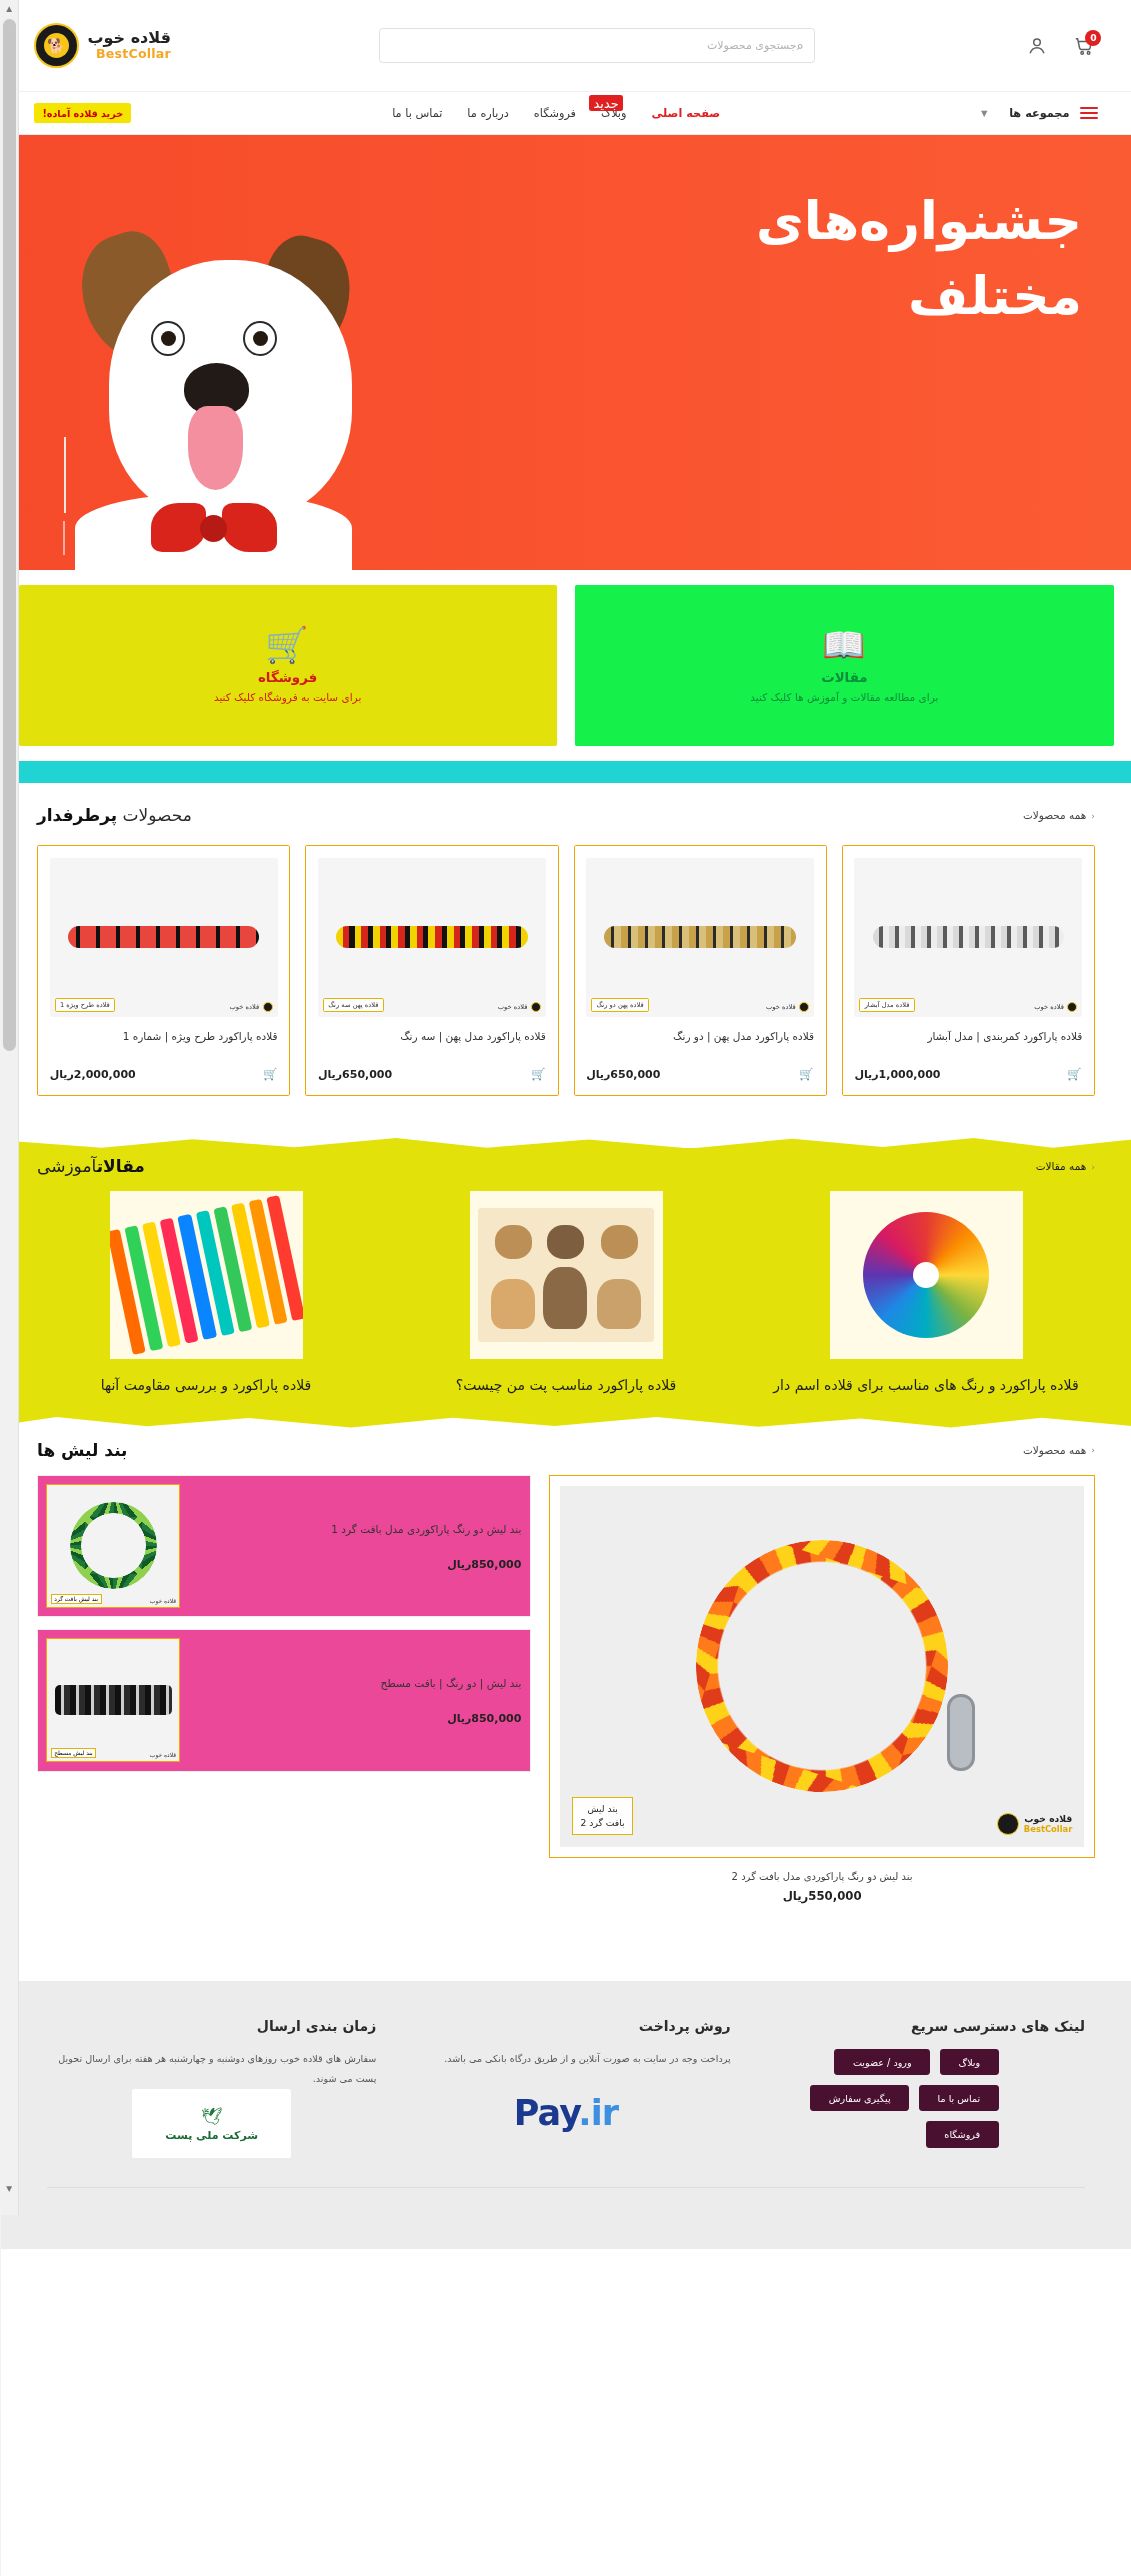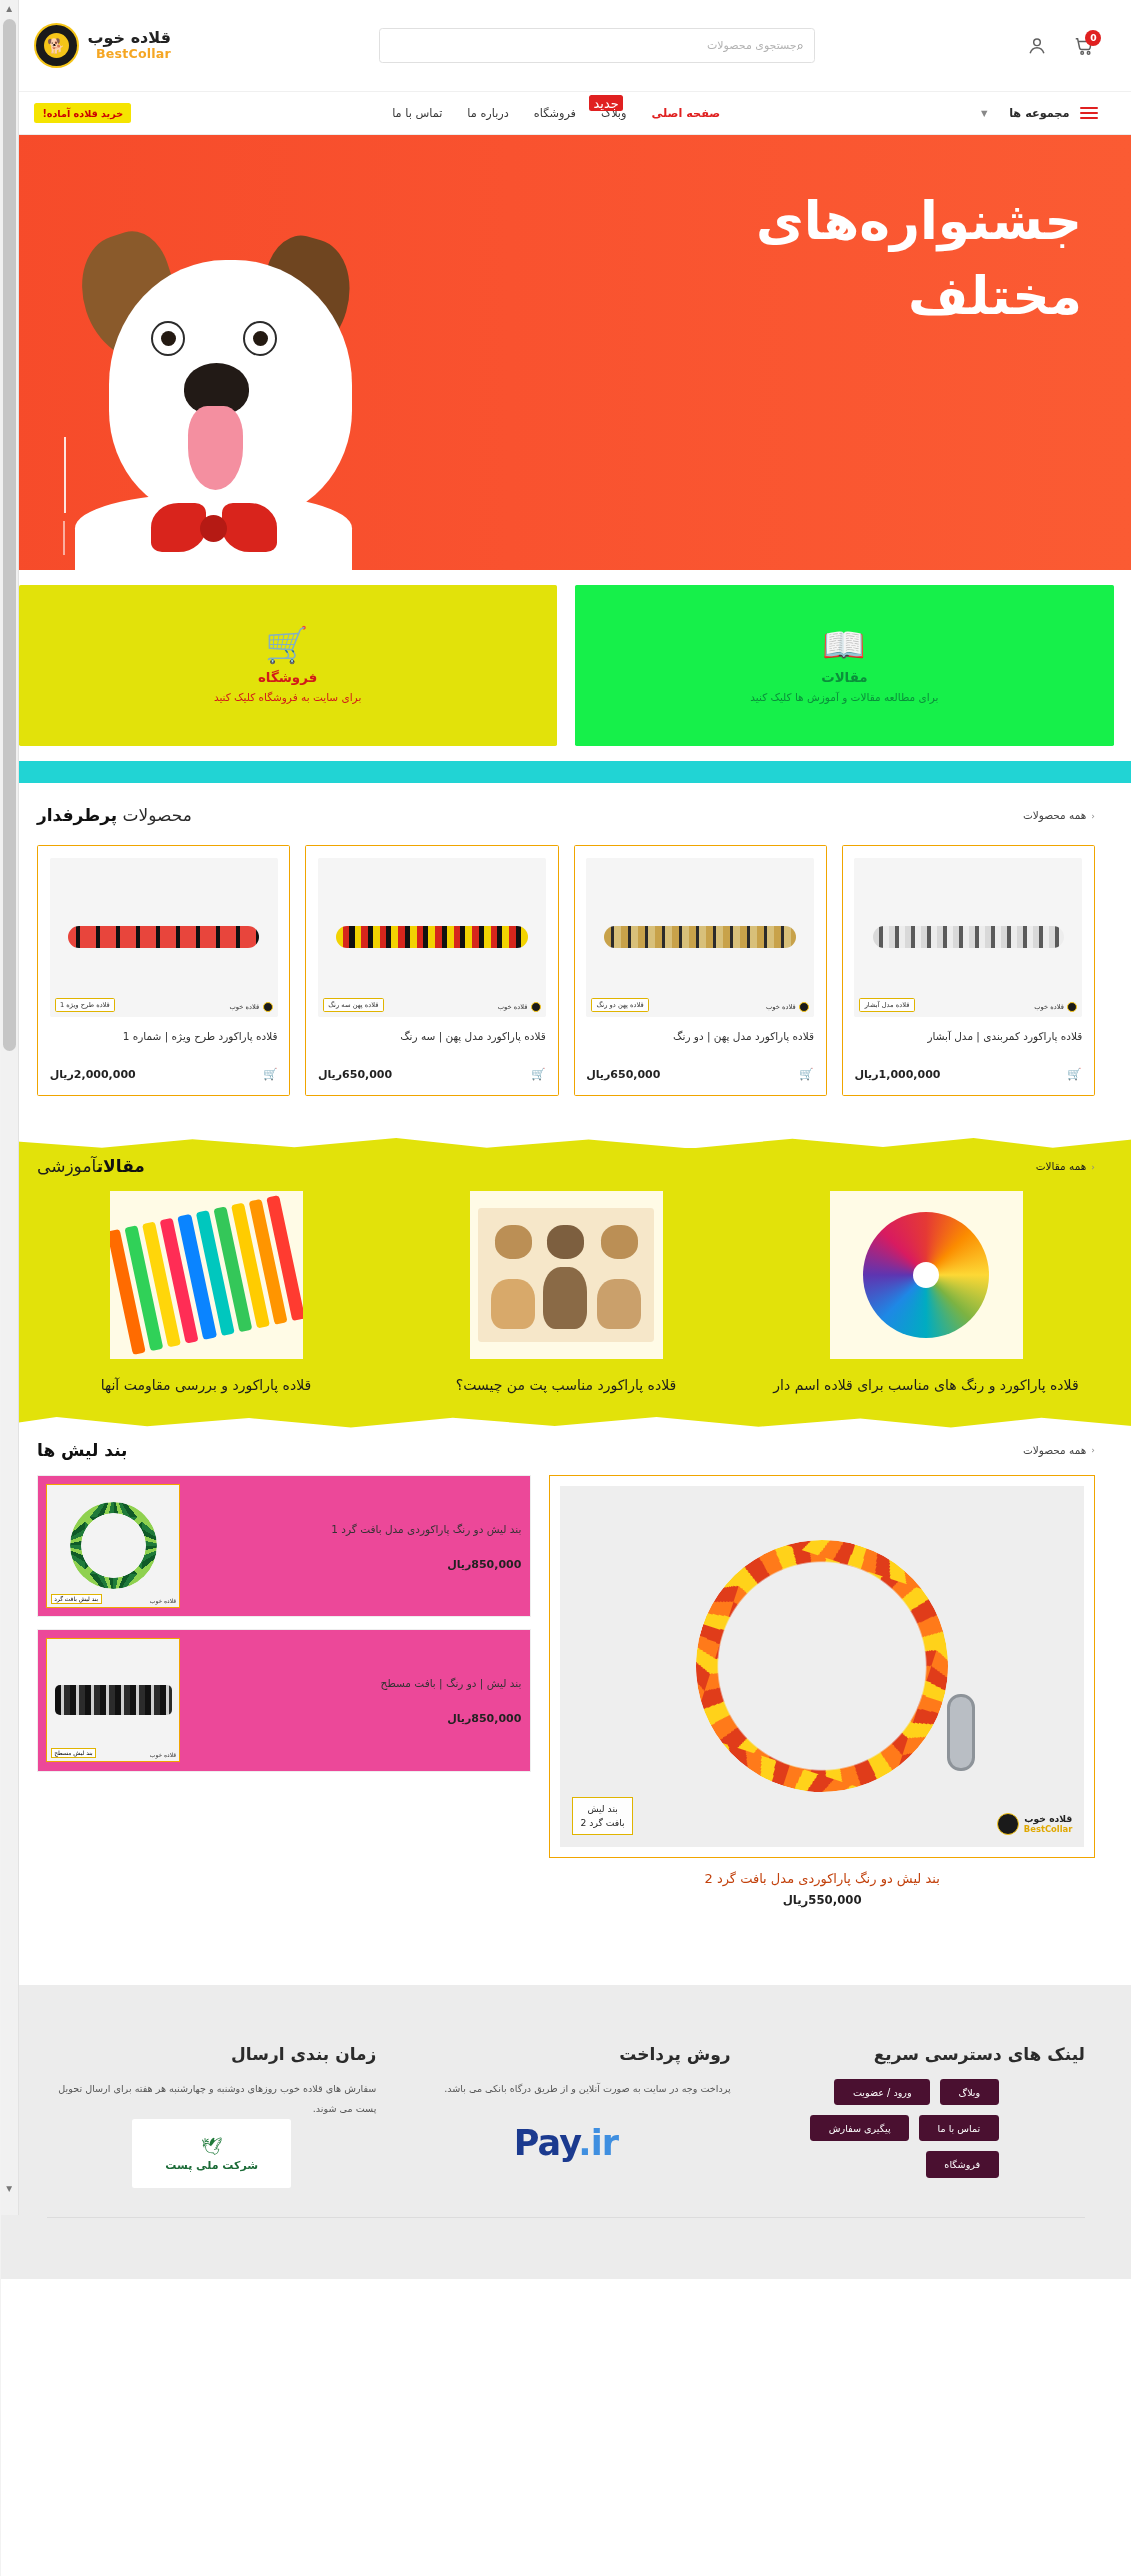--- a/index.html
+++ b/index.html
@@ -322,21 +322,21 @@
             mask: radial-gradient(circle, transparent 58%, #000 59%);
     transform: rotate(18deg);
   }
   .clip { position:absolute; right: 109px; bottom: 76px; width: 28.5px; height: 77px; background:#b9bec4; border-radius: 13.4px; border: 3.4px solid #8d9399;}
   .big-tag { position:absolute; left: 11.7px; bottom: 11.7px; background: rgba(255,255,255,.92); border:0.8px solid #e0b400; font-size: 9.2px; padding: 4.2px 7.6px; text-align:center; line-height:1.5; color:#222;}
   .big-wm { position:absolute; right: 11.7px; bottom: 11.7px; display:flex; align-items:center; gap:5px;}
   .big-wm .dot { width: 22px; height:22px; border-radius:50%; background:#1a1a1a; border:1.7px solid #f5c518;}
   .big-wm .txt { font-size: 9.2px; font-weight:bold; color:#222; line-height:1.25; text-align:right;}
   .big-wm .txt i { display:block; font-style:normal; color:#e0a800; font-size:8.4px;}
   .leash-caption { margin-top: 13.4px; text-align:center; }
-  .leash-caption .nm { font-size: 13px; color:#c2410c; }
+  .leash-caption .nm { font-size: 10px; color:#404040; }
   .leash-caption .pr { font-size: 11.7px; font-weight:bold; color:#222; margin-top: 6.7px;}
 
   .leash-right { flex: .95; display:flex; flex-direction: column; gap: 11.7px;}
   .leash-row {
     display:flex; align-items:center; gap: 6px;
     border: 0.8px solid #eee; padding: 8.4px; background:#ec4899;
   }
   .leash-row .thumb {
     width: 134px; height: 124px; border: 1.7px solid #f0a500; background:#f3f3f3;
     display:flex; align-items:center; justify-content:center; position:relative; overflow:hidden; flex: none;
@@ -356,21 +356,21 @@
   }
   .leash-row .meta { flex:1; text-align:right; }
   .leash-row .meta .nm { font-size: 10.5px; color:#333; line-height:1.7;}
   .leash-row .meta .pr { font-size: 11px; font-weight: bold; color:#222; margin-top: 19px;}
 
   
   .footer-wave { height: 28.5px; background:#fff; border-bottom-left-radius: 50% 100%; border-bottom-right-radius: 50% 100%; }
   .footer { background: #ececec; padding: 37px 47px 23.5px 47px; }
   .footer-cols { display:flex; gap: 25px; }
   .fcol { flex: 1; text-align: right; }
-  .fcol h4 { font-size: 17px; color: #2b2b2b; margin-bottom: 15px; margin-top: 22px; }
+  .fcol h4 { font-size: 14px; color: #2b2b2b; margin-bottom: 15px; }
   .fcol p { font-size: 9.6px; color:#555; line-height: 2.1; }
   .quick-links { display:flex; flex-wrap: wrap; gap: 10px; justify-content: flex-start; max-width: 243px; margin-right:auto;}
   .qbtn {
     background: #4a1030; color:#fff; font-size: 9.6px;
     padding: 7.6px 18.5px; border-radius: 3.4px; text-align:center;
   }
   .pay-logo { margin-top: 23.5px; display:flex; align-items:center; justify-content:center; }
   .pay-logo .pay-text { font-size: 35px; font-weight: bold; color: #1b3a8f; letter-spacing: -0.8px;}
   .pay-logo .pay-text span { color:#3f8fe0; }
   .post-logo {

